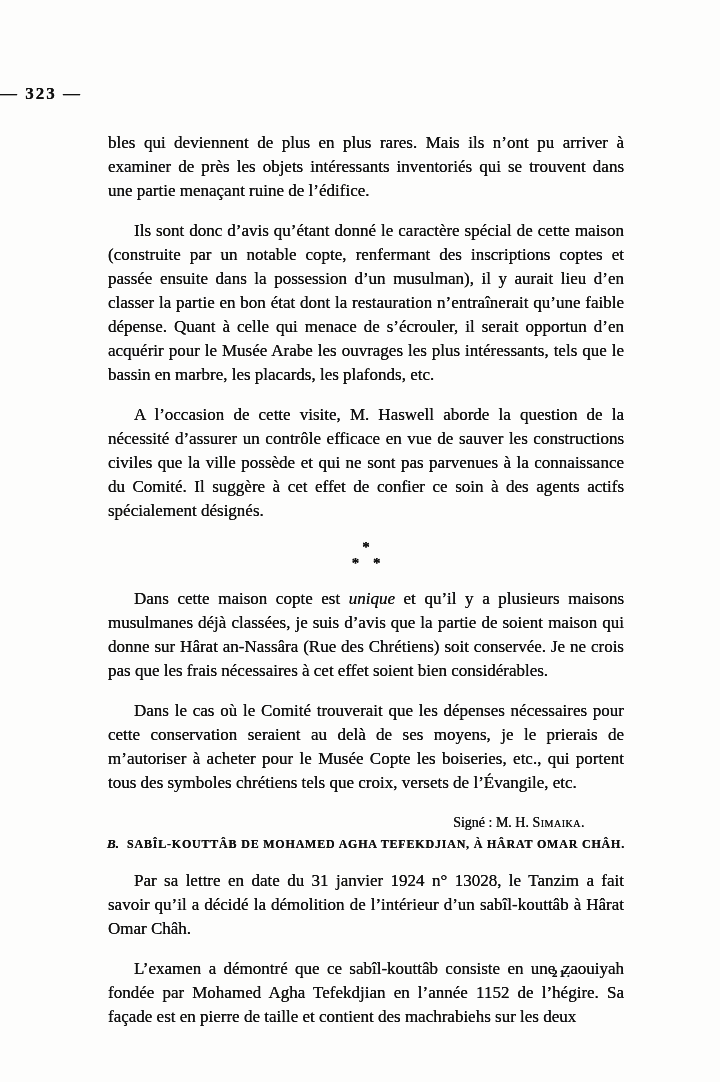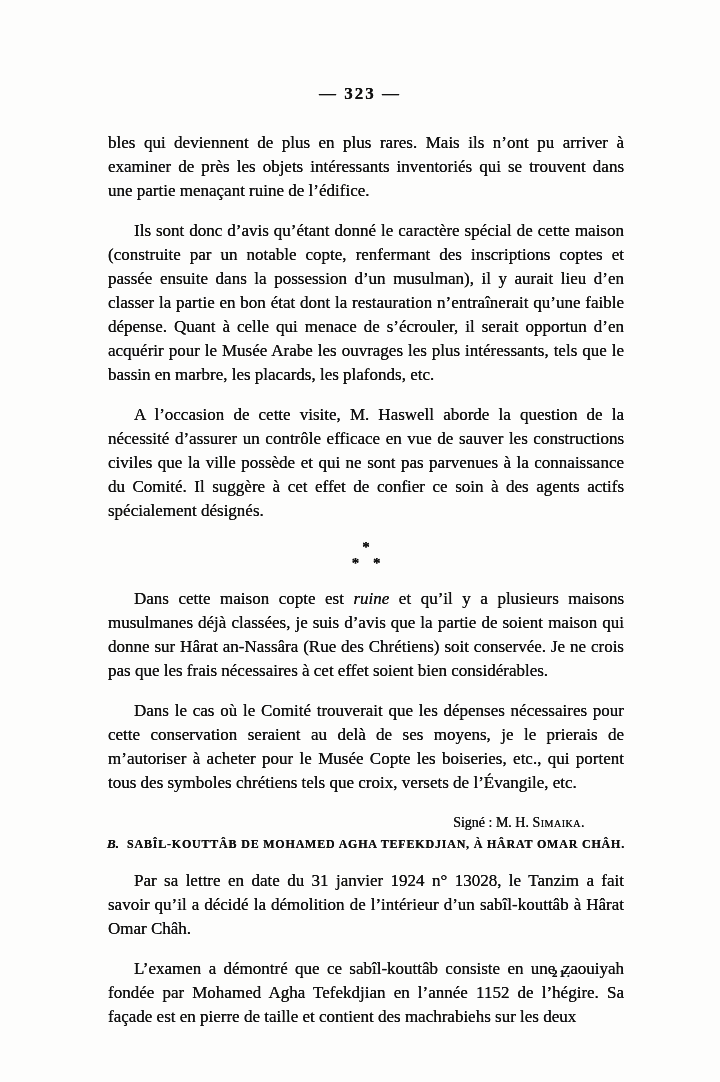--- a/index.html
+++ b/index.html
@@ -15,21 +15,20 @@
     background: #fdfdfc;
     overflow: hidden;
     font-family: "Liberation Serif", "DejaVu Serif", serif;
     color: #121212;
   }
   .page-number {
     position: absolute;
     top: 84px;
     left: 0;
     right: 0;
-    text-align: center;
     font-size: 17px;
     font-weight: bold;
     letter-spacing: 2px;
     text-shadow: 0 0 0.4px #000;
   }
   .text-block {
     position: absolute;
     top: 115px;
     left: 92px;
     width: 548px;
@@ -114,21 +113,21 @@
 
     <p>Ils sont donc d’avis qu’étant donné le caractère spécial de cette maison (construite par un notable copte, renfermant des inscriptions coptes et passée ensuite dans la possession d’un musulman), il y aurait lieu d’en classer la partie en bon état dont la restauration n’entraînerait qu’une faible dépense. Quant à celle qui menace de s’écrouler, il serait opportun d’en acquérir pour le Musée Arabe les ouvrages les plus intéressants, tels que le bassin en marbre, les placards, les plafonds, etc.</p>
 
     <p>A l’occasion de cette visite, M. Haswell aborde la question de la nécessité d’assurer un contrôle efficace en vue de sauver les constructions civiles que la ville possède et qui ne sont pas parvenues à la connaissance du Comité. Il suggère à cet effet de confier ce soin à des agents actifs spécialement désignés.</p>
 
     <div class="asterism">
       <div class="row-top">*</div>
       <div class="row-bottom">* *</div>
     </div>
 
-    <p><span>Dans cette maison copte est </span><i class="emph">ruine</i><span> et qu’il y a plusieurs maisons musulmanes déjà classées, je suis d’avis que la partie de soient maison qui donne sur Hârat an-Nassâra (Rue des Chrétiens) soit conservée. Je ne crois pas que les frais nécessaires à cet effet soient bien considérables.</span></p>
+    <p><span>Dans cette maison copte est </span><i class="emph">unique</i><span> et qu’il y a plusieurs maisons musulmanes déjà classées, je suis d’avis que la partie de soient maison qui donne sur Hârat an-Nassâra (Rue des Chrétiens) soit conservée. Je ne crois pas que les frais nécessaires à cet effet soient bien considérables.</span></p>
 
     <p>Dans le cas où le Comité trouverait que les dépenses nécessaires pour cette conservation seraient au delà de ses moyens, je le prierais de m’autoriser à acheter pour le Musée Copte les boiseries, etc., qui portent tous des symboles chrétiens tels que croix, versets de l’Évangile, etc.</p>
 
     <div class="signature"><span>Signé : M. H. </span><span class="smallcaps">Simaika.</span></div>
 
     <div class="section-heading"><span class="marker">B.</span><span>SABÎL-KOUTTÂB DE MOHAMED AGHA TEFEKDJIAN, À HÂRAT OMAR CHÂH.</span></div>
 
     <p class="para-after-heading">Par sa lettre en date du 31 janvier 1924 n° 13028, le Tanzim a fait savoir qu’il a décidé la démolition de l’intérieur d’un sabîl-kouttâb à Hârat Omar Châh.</p>
 
     <p class="para-continues">L’examen a démontré que ce sabîl-kouttâb consiste en une zaouiyah fondée par Mohamed Agha Tefekdjian en l’année 1152 de l’hégire. Sa façade est en pierre de taille et contient des machrabiehs sur les deux</p>

